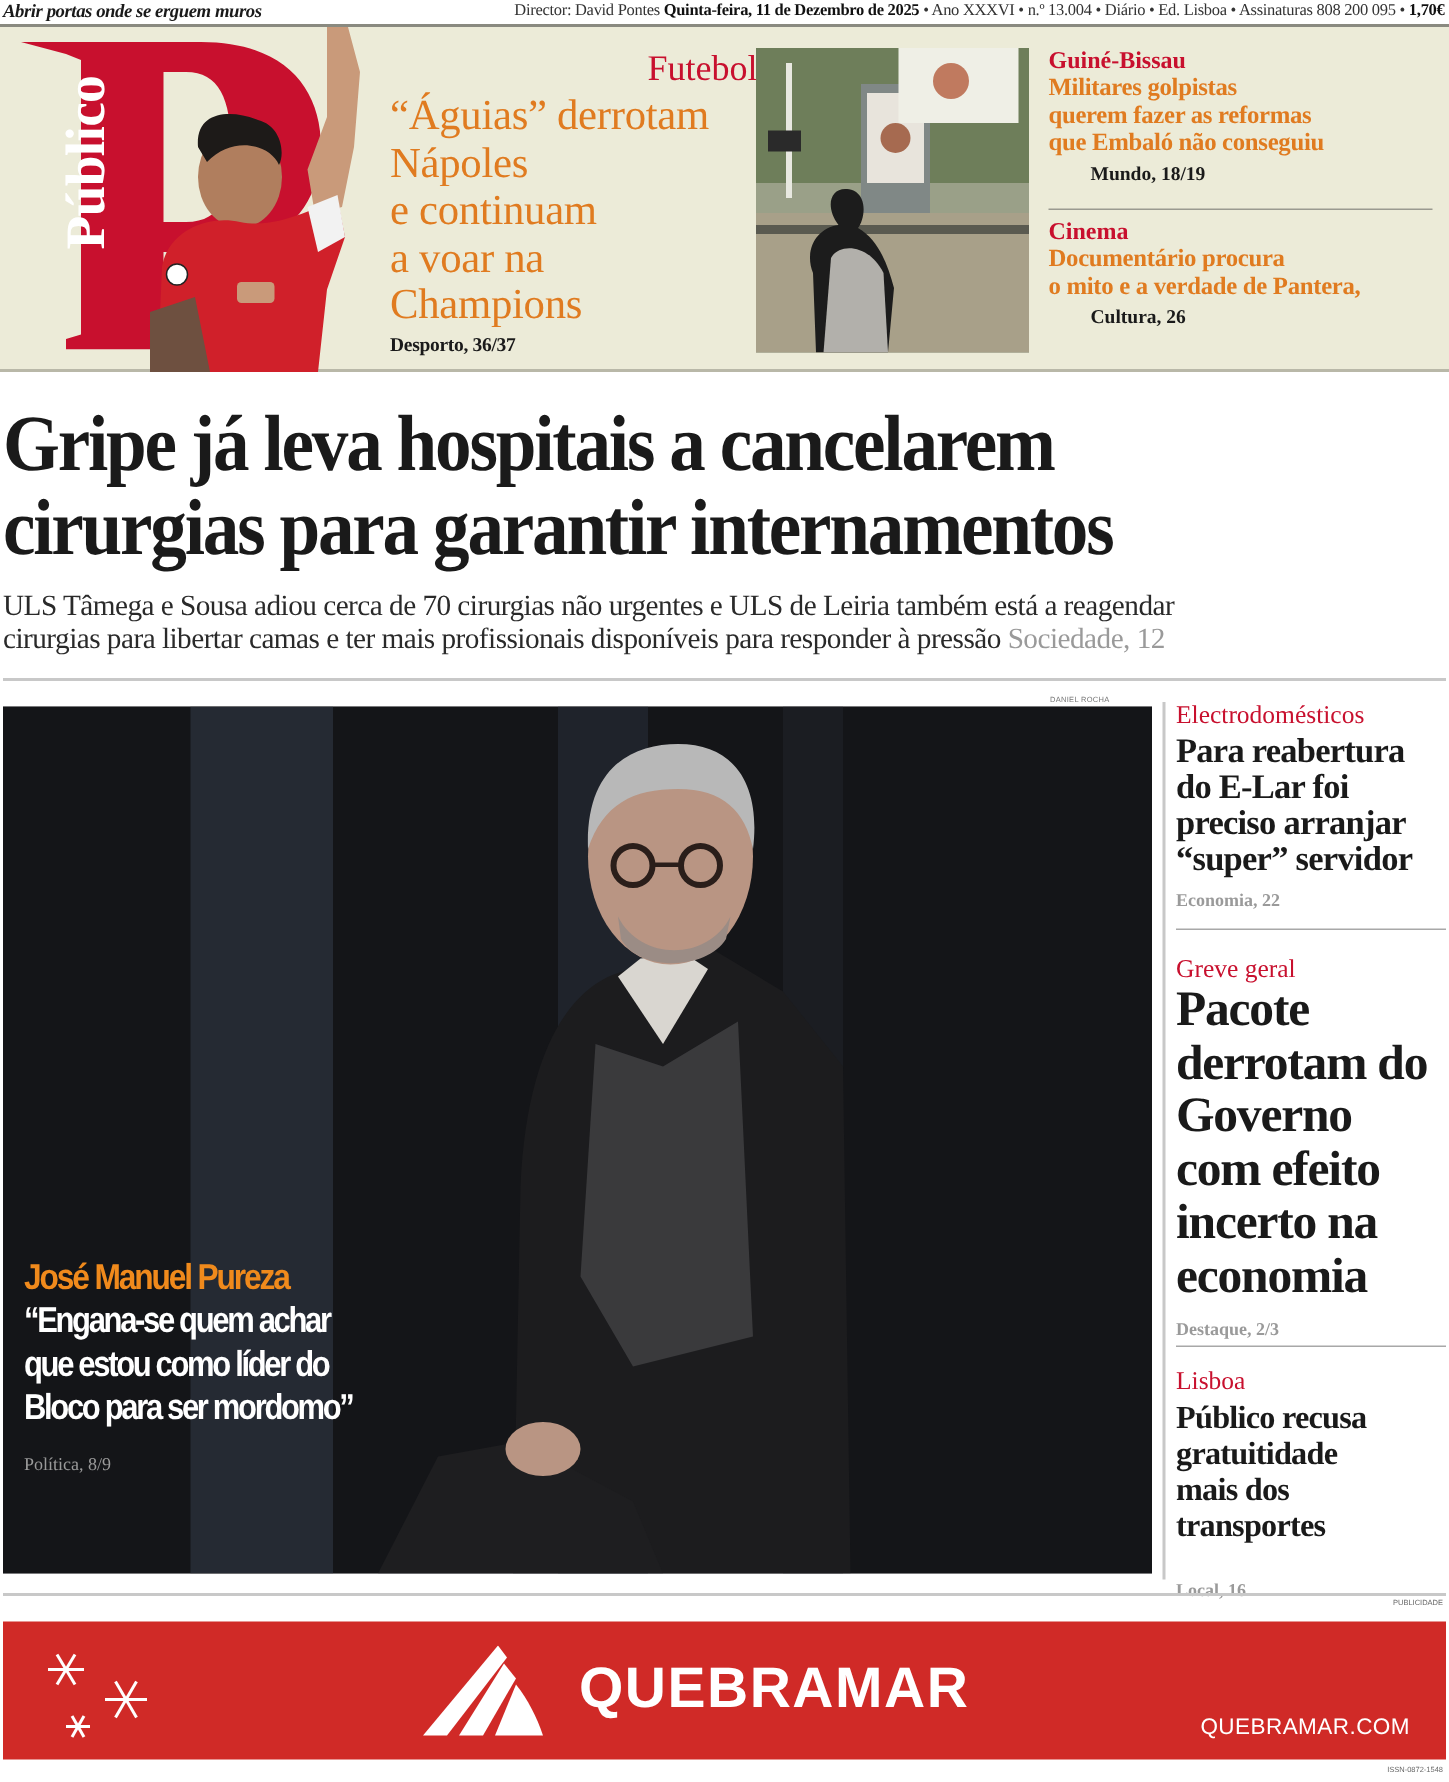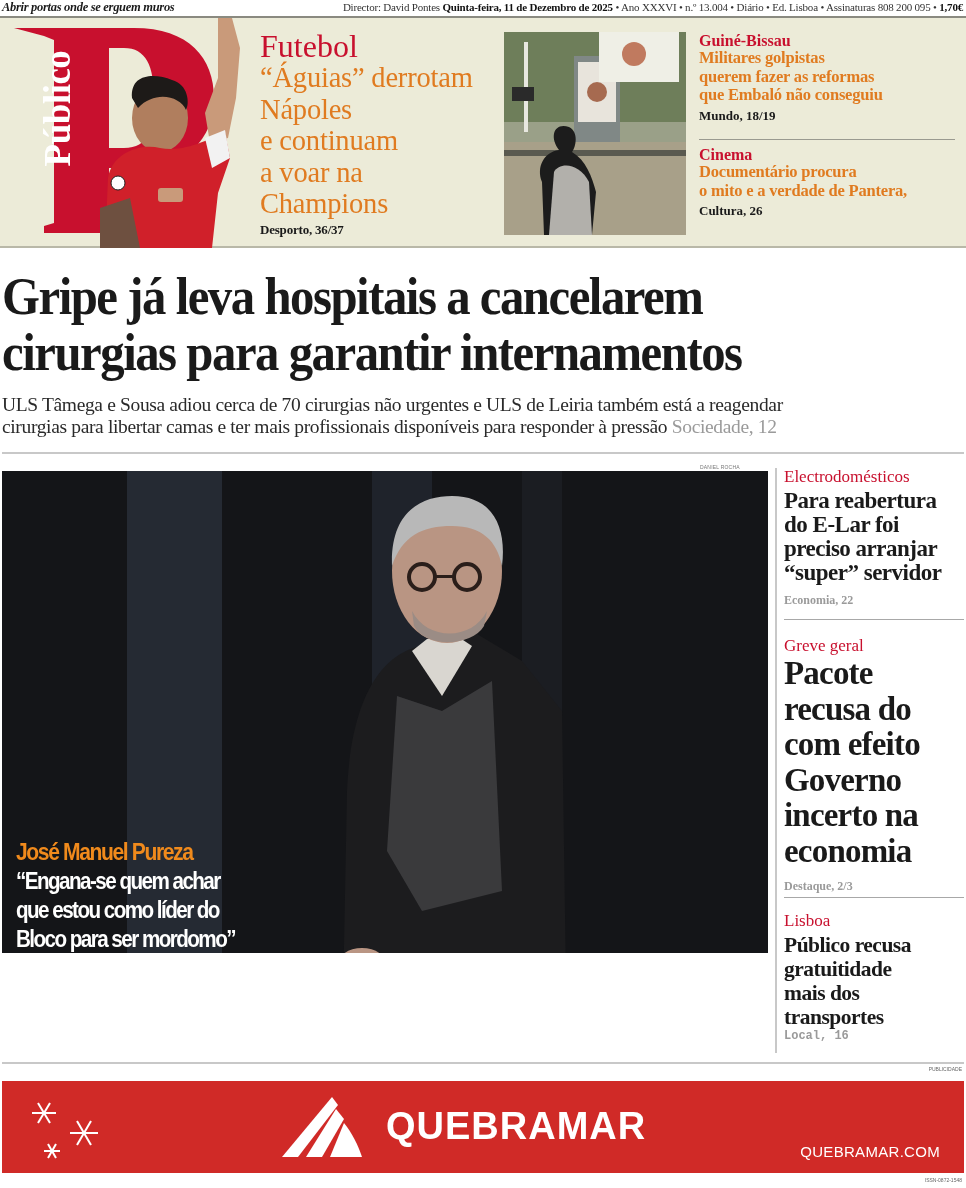--- a/index.html
+++ b/index.html
@@ -14,43 +14,43 @@
   .top-rule { position: absolute; left: 0; top: 16px; width: 966px; height: 2px; background: #8a8a80; }
 
   
   .banner { position: absolute; left: 0; top: 18px; width: 966px; height: 230px; background: #ecebd8; border-bottom: 2px solid #b9b8a8; }
   .logo-p { position: absolute; left: 14px; top: 10px; width: 200px; height: 205px; }
   .logo-word { position: absolute; left: 38px; top: 20px; width: 40px; height: 140px; display: flex; align-items: center; justify-content: center; }
   .logo-word span { transform: rotate(-90deg); display: block; font-family: "Liberation Serif", serif; font-weight: bold; font-size: 37px; color: #ffffff; white-space: nowrap; letter-spacing: -0.5px; }
   .player { position: absolute; left: 100px; top: 0; width: 155px; height: 230px; }
 
   .sport-block { position: absolute; left: 260px; top: 12px; width: 245px; }
-  .sport-kicker { font-family: "Liberation Serif", serif; font-size: 32px; color: #c8102e; line-height: 32px; }
+  .sport-kicker { font-family: "Liberation Serif", serif; font-size: 24px; color: #c8102e; line-height: 32px; text-align: right; }
   .sport-head { font-family: "Liberation Serif", serif; font-size: 28.5px; color: #e07b20; line-height: 31.5px; letter-spacing: -0.2px; }
   .sport-ref { font-family: "Liberation Serif", serif; font-weight: bold; font-size: 13px; color: #1a1a1a; margin-top: 2px; letter-spacing: -0.2px; }
 
   .guine-photo { position: absolute; left: 504px; top: 14px; width: 182px; height: 203px; overflow: hidden; background: #8a8f78; }
 
   .side-story { position: absolute; left: 699px; width: 262px; font-family: "Liberation Serif", serif; }
   .side-story .kicker { font-weight: bold; color: #c8102e; font-size: 16px; line-height: 17px; }
   .side-story .head { font-weight: bold; color: #e07b20; font-size: 16.5px; line-height: 18.5px; letter-spacing: -0.2px; }
   .side-story .head i { font-style: italic; }
-  .side-story .ref { font-weight: bold; color: #1a1a1a; font-size: 13px; margin-top: 3px; }
+  .side-story .ref { font-weight: bold; color: #1a1a1a; font-size: 13px; margin-top: 3px; margin-left: 28px; }
   .side-rule { position: absolute; left: 699px; top: 121px; width: 256px; height: 1px; background: #9a9a90; }
 
   
   .lead { position: absolute; left: 2px; top: 268px; width: 962px; }
   .lead h1 { font-family: "Liberation Serif", serif; font-weight: bold; font-size: 53px; line-height: 56px; letter-spacing: -1.6px; color: #1a1a1a; transform: scaleX(0.92); transform-origin: left; white-space: nowrap; }
   .lead .deck { position: absolute; top: 126px; left: 0; width: 962px; font-family: "Liberation Serif", serif; font-size: 19.5px; line-height: 22px; color: #2a2a2a; letter-spacing: -0.35px; white-space: nowrap; }
   .lead .deck .ref { color: #9a9a9a; }
   .mid-rule { position: absolute; left: 2px; top: 452px; width: 962px; height: 2px; background: #c8c8c8; }
 
   
   .credit { position: absolute; left: 700px; top: 464px; font-family: "Liberation Sans", sans-serif; font-size: 5px; color: #777; letter-spacing: 0.2px; }
-  .photo { position: absolute; left: 2px; top: 471px; width: 766px; height: 482px; background: #141416; overflow: hidden; }
+  .photo { position: absolute; left: 2px; top: 471px; width: 766px; height: 578px; background: #141416; overflow: hidden; }
   .photo-caption { position: absolute; left: 14px; top: 367px; }
   .photo-caption .name { font-family: "Liberation Sans", sans-serif; font-weight: bold; font-size: 24px; color: #f08a1c; letter-spacing: -1.6px; transform: scaleX(0.88); transform-origin: left; white-space: nowrap; line-height: 28px; }
   .photo-caption .quote { font-family: "Liberation Sans", sans-serif; font-weight: bold; font-size: 24px; color: #ffffff; line-height: 29px; letter-spacing: -1.8px; transform: scaleX(0.86); transform-origin: left; white-space: nowrap; }
   .photo-caption .ref { font-family: "Liberation Serif", serif; font-size: 12px; color: #9a9a9a; margin-top: 16px; }
 
   
   .vrule { position: absolute; left: 775px; top: 468px; width: 2px; height: 585px; background: #c8c8c8; }
   .rcol { position: absolute; left: 784px; width: 180px; font-family: "Liberation Serif", serif; }
   .rcol .kicker { color: #c8102e; font-size: 17px; line-height: 20px; }
   .rcol .head { font-weight: bold; color: #1a1a1a; letter-spacing: -0.5px; }
@@ -202,39 +202,39 @@
     <div>“super” servidor</div>
   </div>
   <div class="ref" style="margin-top:8px;">Economia, 22</div>
 </div>
 <div class="rrule" style="top:619px;"></div>
 
 <div class="rcol" style="top:636px;">
   <div class="kicker">Greve geral</div>
   <div class="head" style="font-size:33px; line-height:35.5px; letter-spacing:-0.8px;">
     <div>Pacote</div>
-    <div>recusa do</div>
+    <div>derrotam do</div>
+    <div>Governo</div>
     <div>com efeito</div>
-    <div>Governo</div>
     <div>incerto na</div>
     <div>economia</div>
   </div>
   <div class="ref" style="margin-top:10px;">Destaque, 2/3</div>
 </div>
 <div class="rrule" style="top:897px;"></div>
 
 <div class="rcol" style="top:911px;">
   <div class="kicker">Lisboa</div>
   <div class="head" style="font-size:21.5px; line-height:24px; margin-top:2px;">
     <div>Público recusa</div>
     <div>gratuitidade</div>
     <div>mais dos</div>
     <div>transportes</div>
   </div>
-  <div class="ref" style="margin-top:0;font-family:Liberation Mono, monospace;">Local, 16</div>
+  <div class="ref" style="margin-top:24px;">Local, 16</div>
 </div>
 
 <div class="bottom-rule"></div>
 <div class="pub-label">PUBLICIDADE</div>
 
 <div class="ad">
   <svg class="flakes" viewBox="0 0 84 70">
     <g stroke="#ffffff" stroke-width="2" fill="none">
       <g transform="translate(18,18)">
           <line x1="-12" y1="0" x2="12" y2="0"></line>

